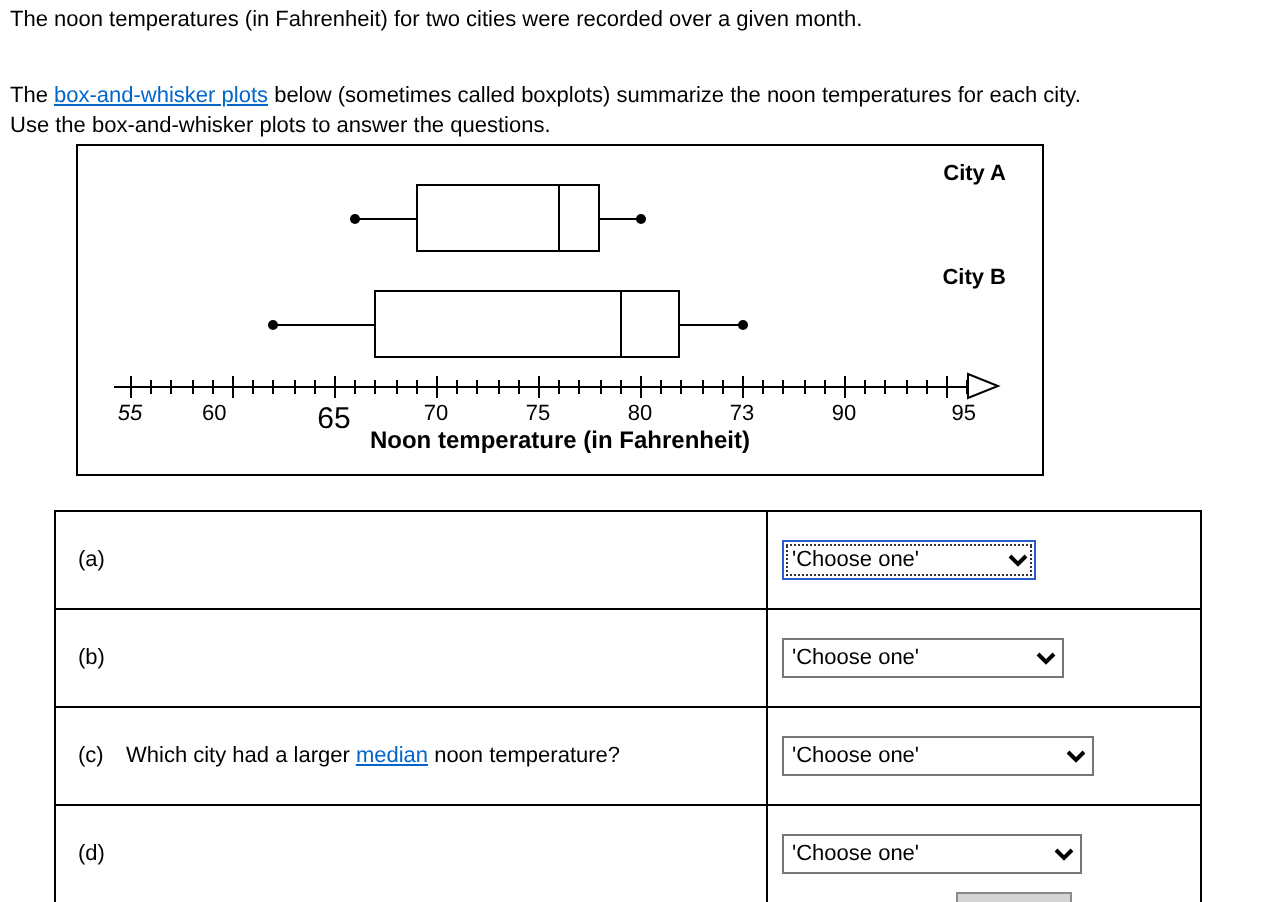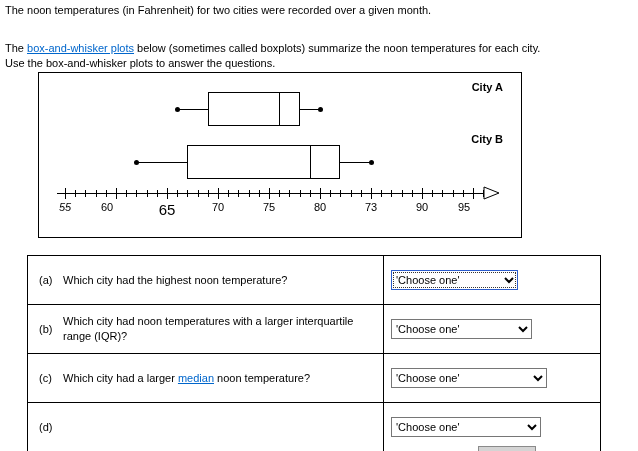--- a/index.html
+++ b/index.html
@@ -116,59 +116,58 @@
       <div style="position: absolute; left: 164px; top: 128px; width: 30px; text-align: center; font-size: 11px;">70</div>
       <div style="position: absolute; left: 230px; top: 115px; width: 1px; height: 11px; background: rgb(0, 0, 0);"></div>
       <div style="position: absolute; left: 215px; top: 128px; width: 30px; text-align: center; font-size: 11px;">75</div>
       <div style="position: absolute; left: 281px; top: 115px; width: 1px; height: 11px; background: rgb(0, 0, 0);"></div>
       <div style="position: absolute; left: 266px; top: 128px; width: 30px; text-align: center; font-size: 11px;">80</div>
       <div style="position: absolute; left: 332px; top: 115px; width: 1px; height: 11px; background: rgb(0, 0, 0);"></div>
       <div style="position: absolute; left: 317px; top: 128px; width: 30px; text-align: center; font-size: 11px;">73</div>
       <div style="position: absolute; left: 383px; top: 115px; width: 1px; height: 11px; background: rgb(0, 0, 0);"></div>
       <div style="position: absolute; left: 368px; top: 128px; width: 30px; text-align: center; font-size: 11px;">90</div>
       <div style="position: absolute; left: 434px; top: 115px; width: 1px; height: 11px; background: rgb(0, 0, 0);"></div>
-      <div style="position: absolute; left: 419px; top: 128px; width: 30px; text-align: left; font-size: 11px;">95</div>
+      <div style="position: absolute; left: 419px; top: 128px; width: 30px; text-align: right; font-size: 11px;">95</div>
       <div style="position: absolute; left: 138.2px; top: 36px; width: 30.6px; height: 1px; background: rgb(0, 0, 0);"></div>
       <div style="position: absolute; left: 260.6px; top: 36px; width: 20.4px; height: 1px; background: rgb(0, 0, 0);"></div>
       <div style="position: absolute; left: 168.8px; top: 19px; width: 91.8px; height: 34px; border: 1px solid rgb(0, 0, 0); background: rgb(255, 255, 255); box-sizing: border-box;"></div>
       <div style="position: absolute; left: 240.2px; top: 20px; width: 1px; height: 32px; background: rgb(0, 0, 0);"></div>
       <div style="position: absolute; left: 136.2px; top: 34px; width: 5px; height: 5px; background: rgb(0, 0, 0); border-radius: 50%;"></div>
       <div style="position: absolute; left: 279px; top: 34px; width: 5px; height: 5px; background: rgb(0, 0, 0); border-radius: 50%;"></div>
       <div style="position: absolute; left: 97.4px; top: 89px; width: 51px; height: 1px; background: rgb(0, 0, 0);"></div>
       <div style="position: absolute; left: 301.4px; top: 89px; width: 30.6px; height: 1px; background: rgb(0, 0, 0);"></div>
       <div style="position: absolute; left: 148.4px; top: 72px; width: 153px; height: 34px; border: 1px solid rgb(0, 0, 0); background: rgb(255, 255, 255); box-sizing: border-box;"></div>
       <div style="position: absolute; left: 270.8px; top: 73px; width: 1px; height: 32px; background: rgb(0, 0, 0);"></div>
       <div style="position: absolute; left: 95.4px; top: 87px; width: 5px; height: 5px; background: rgb(0, 0, 0); border-radius: 50%;"></div>
       <div style="position: absolute; left: 330px; top: 87px; width: 5px; height: 5px; background: rgb(0, 0, 0); border-radius: 50%;"></div>
     </div>
   <div class="city-label" id="city-a-label">City A</div>
   <div class="city-label" id="city-b-label">City B</div>
   <svg id="axis-arrow" width="18" height="14">
     <polygon points="1,1 16,7 1,13" fill="#ffffff" stroke="#000000" stroke-width="1"></polygon>
   </svg>
+  <div id="axis-label">Noon temperature (in Fahrenheit)</div>
 </div>
 
 <div id="qtable">
 
   <div class="qrow">
     <div class="qcell-q">
       <span class="qletter">(a)</span>
-      <span class="qtext"><span>Which city had the highest noon temperature?</span><a class="link"></a><span></span></span>
     </div>
     <div class="qcell-a">
       <select class="choose focused" style="width:127px;">
         <option>'Choose one'</option>
       </select>
     </div>
   </div>
 
   <div class="qrow">
     <div class="qcell-q">
       <span class="qletter">(b)</span>
-      <span class="qtext"><span>Which city had noon temperatures with a larger interquartile range (IQR)?</span><a class="link"></a><span></span></span>
     </div>
     <div class="qcell-a">
       <select class="choose" style="width:141px;">
         <option>'Choose one'</option>
       </select>
     </div>
   </div>
 
   <div class="qrow">
     <div class="qcell-q">

